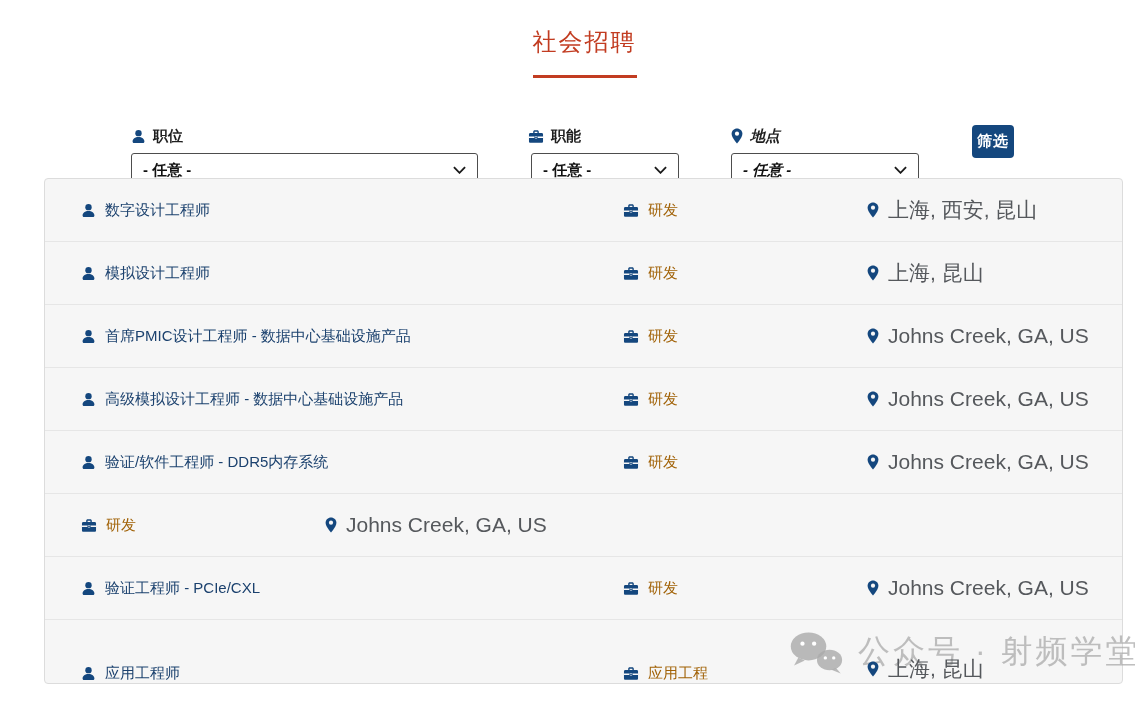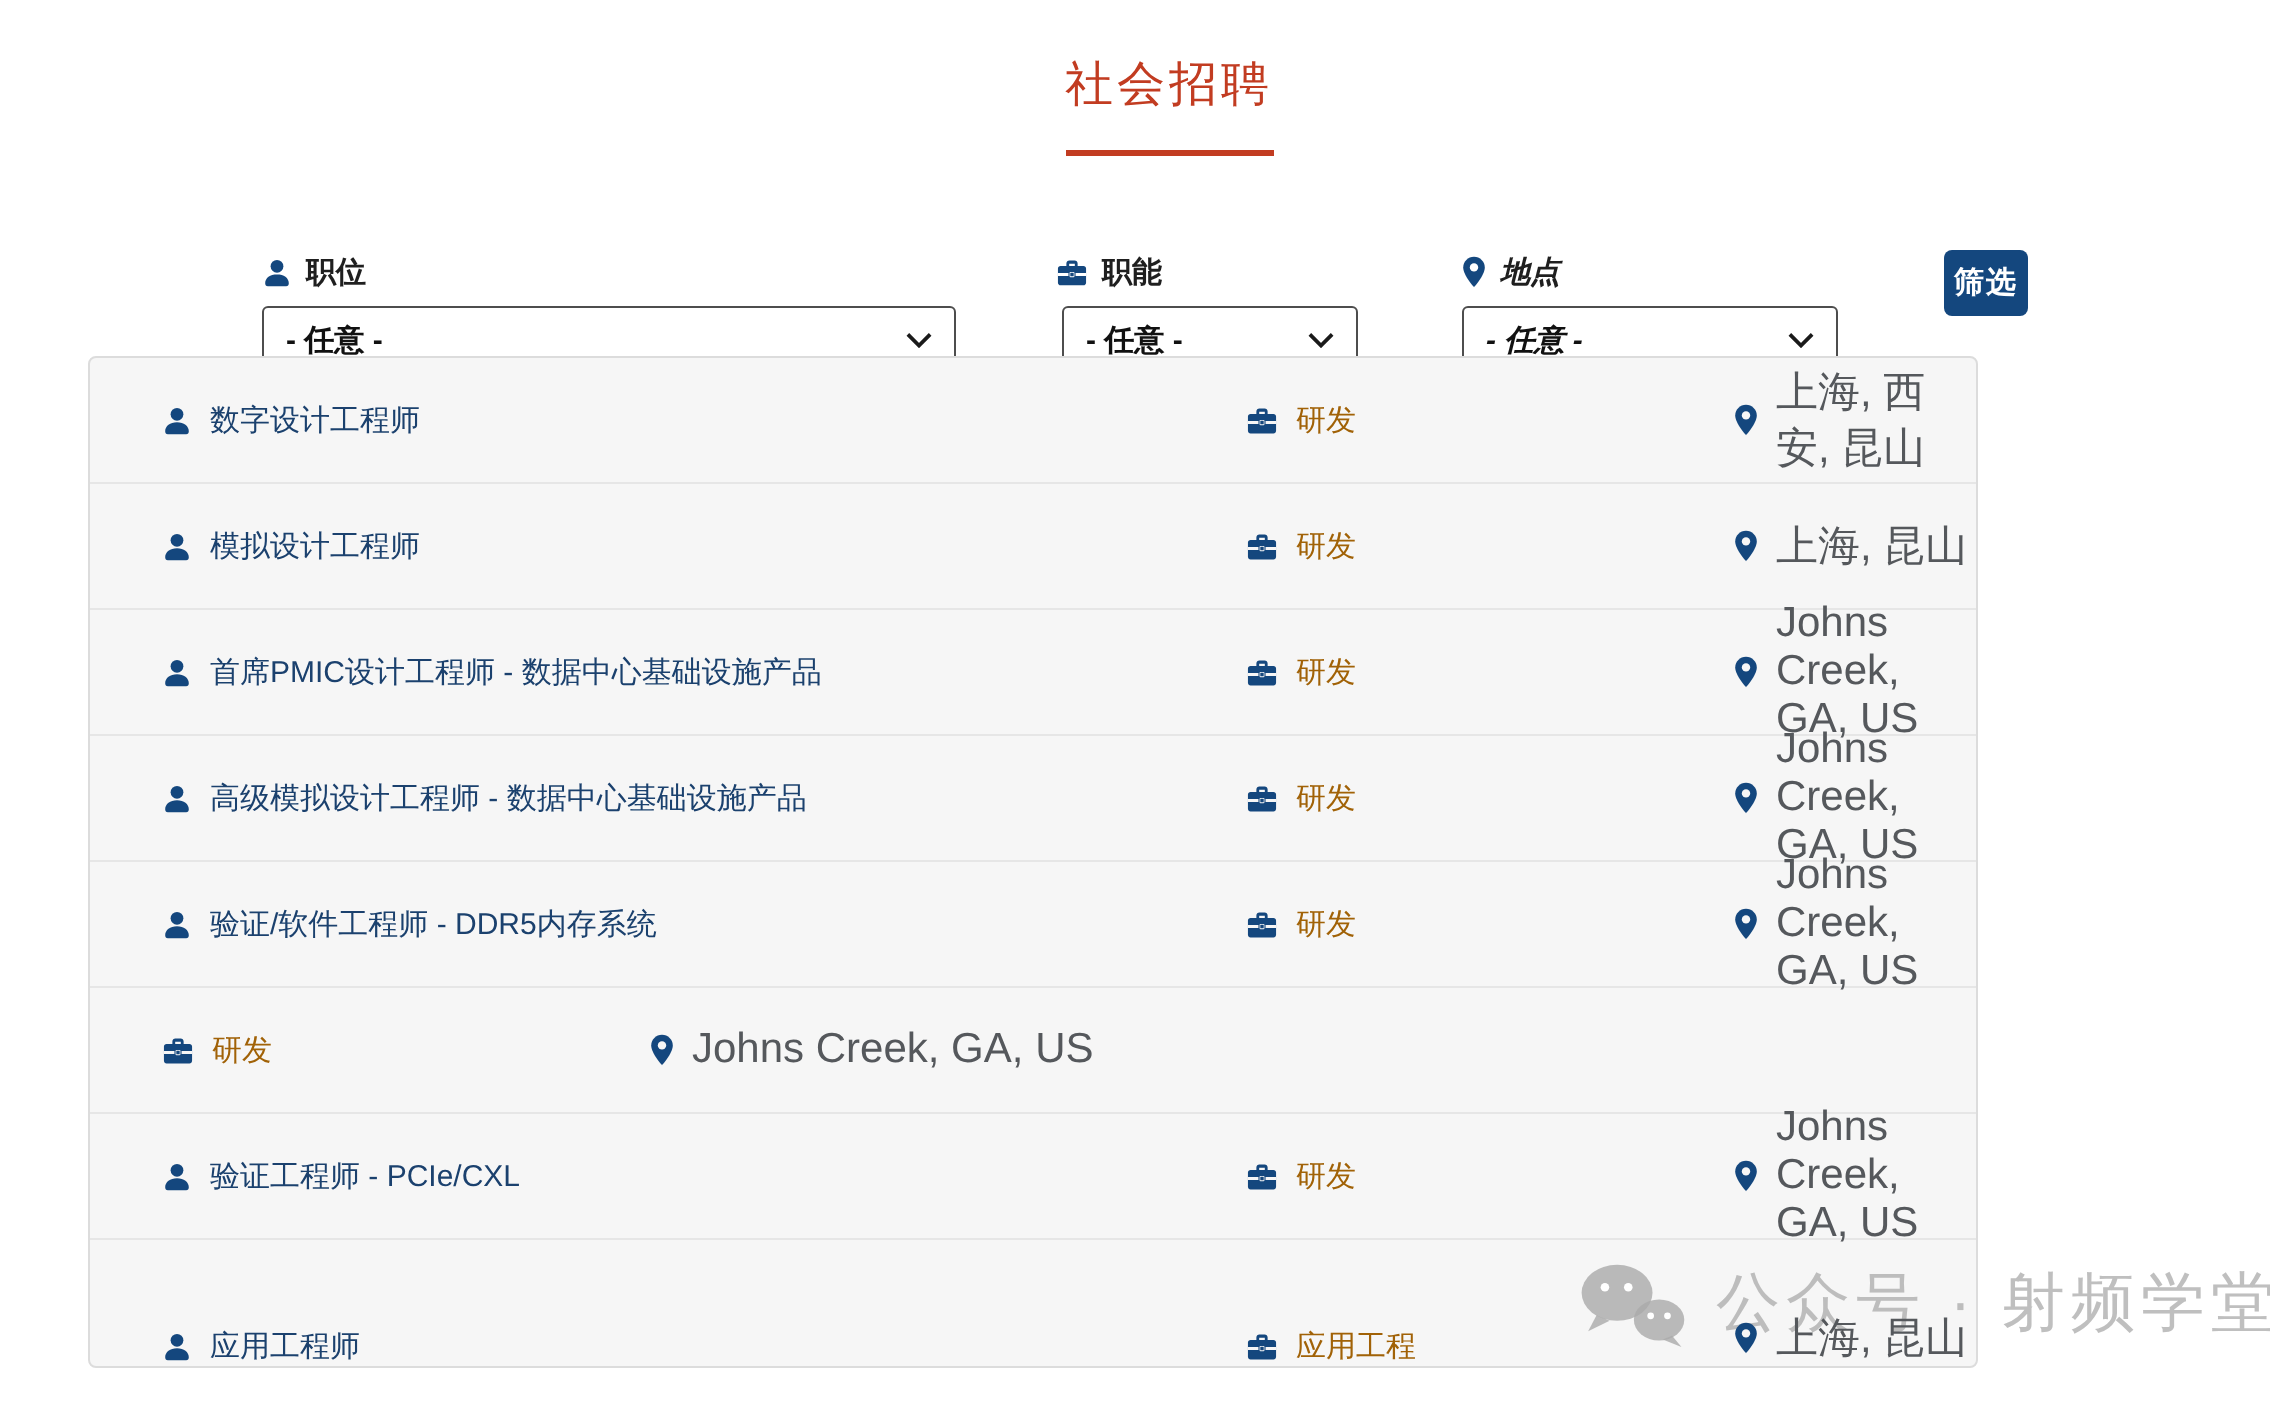--- a/index.html
+++ b/index.html
@@ -47,21 +47,21 @@
 
   .filter-button {
     position: absolute; top: 27px; left: 972px; width: 42px; height: 33px;
     background: #14477e; color: #ffffff; border: none; border-radius: 4px;
     font-size: 15px; font-weight: 700; font-family: inherit;
     letter-spacing: 1px; cursor: pointer;
   }
 
   
   .jobs-table {
-    position: absolute; top: 178px; left: 44px; width: 945px;
+    position: absolute; top: 178px; left: 44px; width: 1079px;
     background: #f6f6f6;
     border: 1px solid #dcdcdc; border-radius: 4px;
   }
   .job-row {
     display: flex; align-items: center; height: 63px;
     border-bottom: 1px solid #e6e6e6;
     padding-left: 36px;
   }
   .job-row:last-child { border-bottom: none; align-items: flex-end; }
   .cell { display: flex; align-items: center; gap: 9px; position: relative; z-index: 2; }

